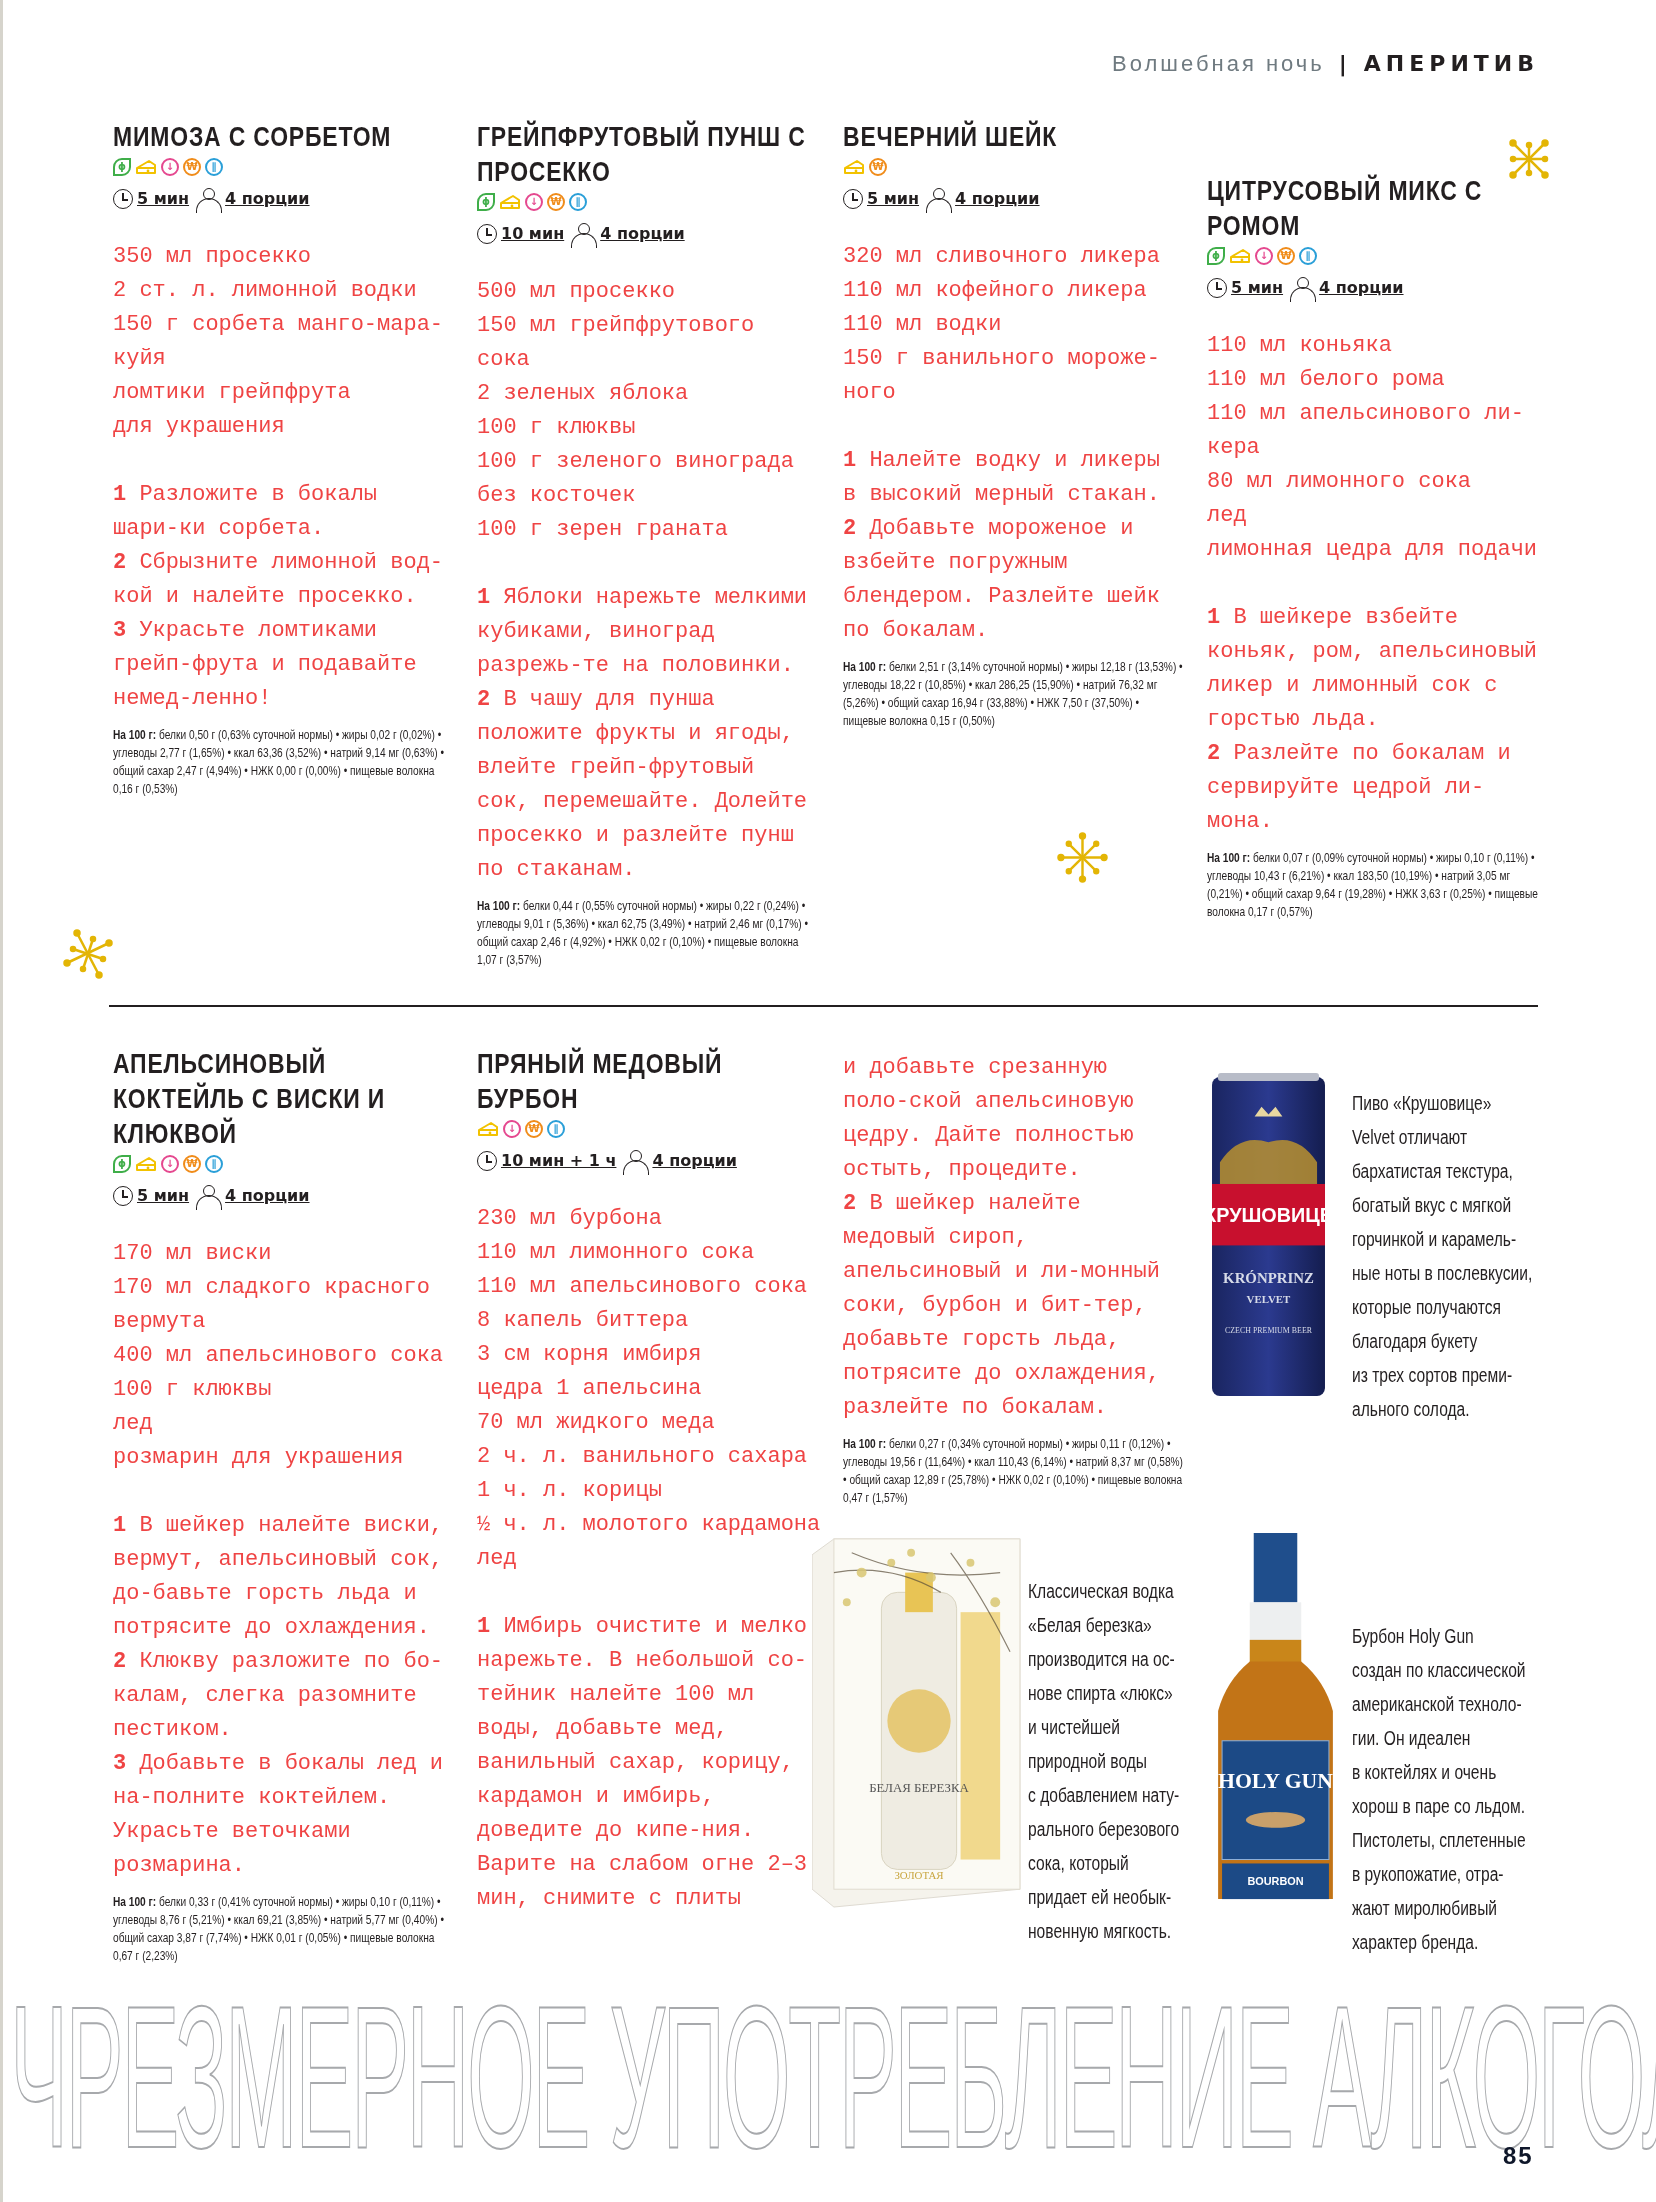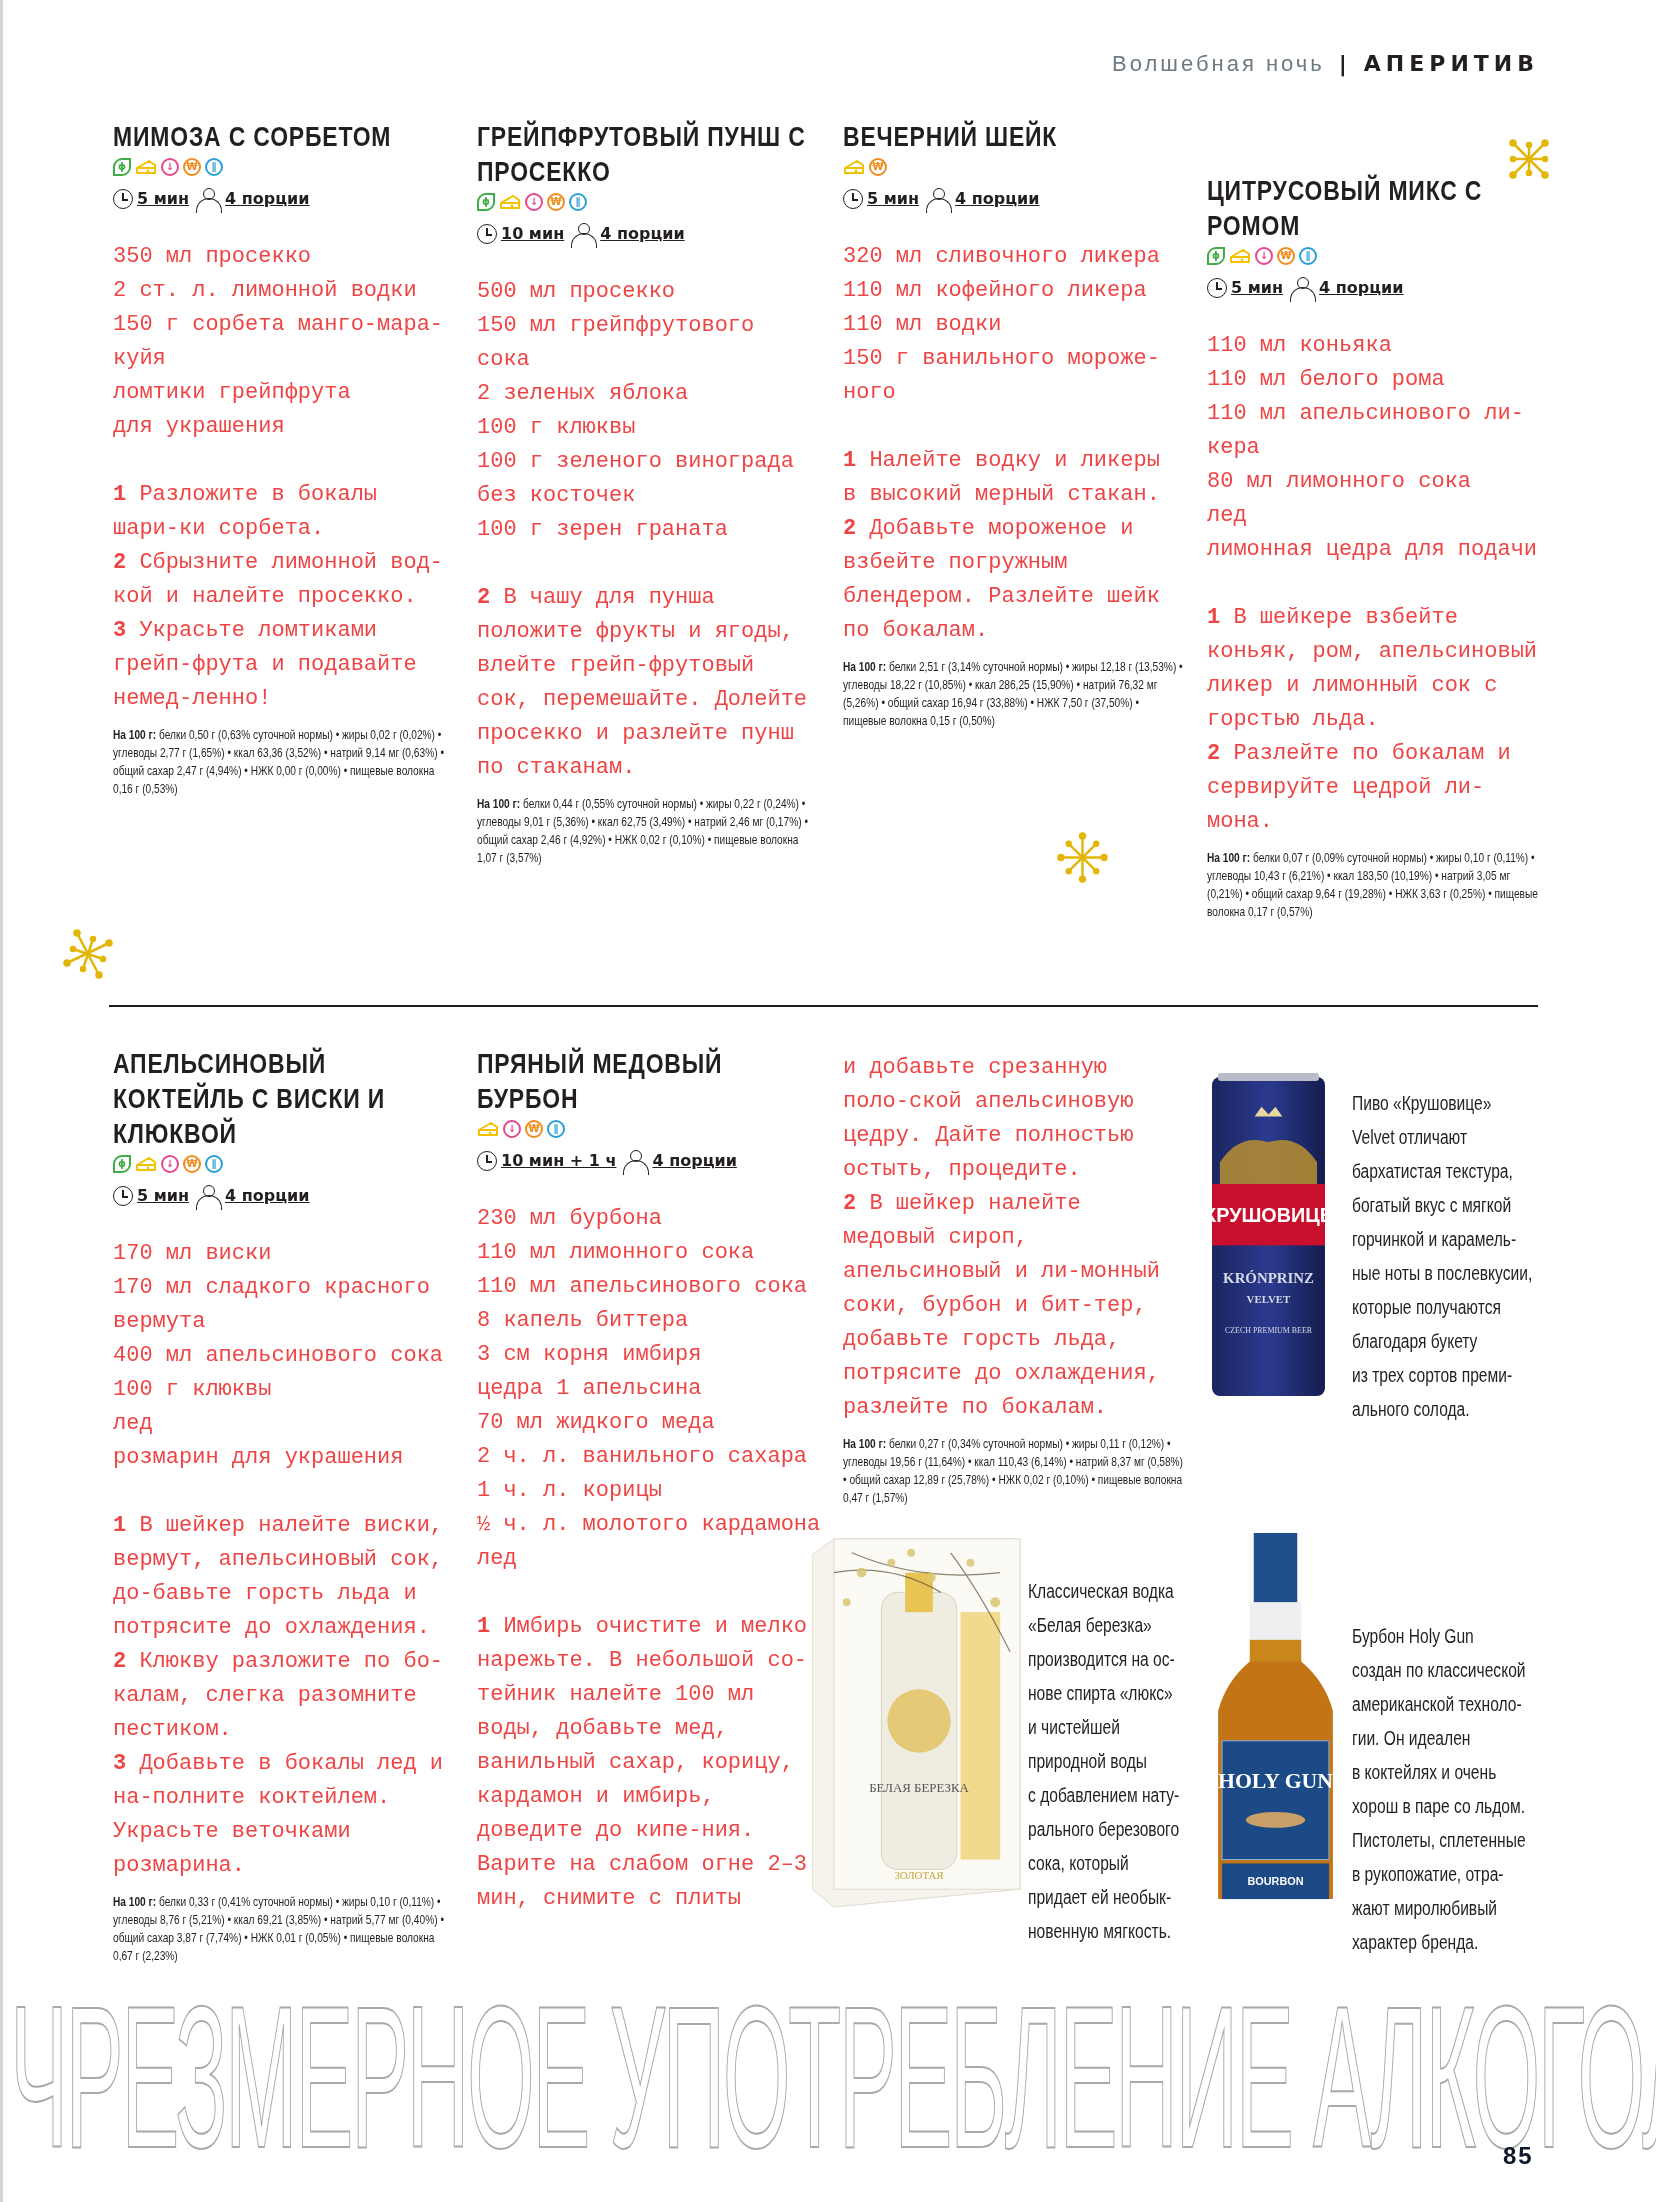--- a/index.html
+++ b/index.html
@@ -131,20 +131,21 @@
         <div>500 мл просекко</div>
         <div>150 мл грейпфрутового</div>
         <div>сока</div>
         <div>2 зеленых яблока</div>
         <div>100 г клюквы</div>
         <div>100 г зеленого винограда</div>
         <div>без косточек</div>
         <div>100 г зерен граната</div>
       </div>
       <div class="body-text steps">
+        <p><b>1</b> <span>Яблоки нарежьте мелкими кубиками, виноград разрежь-те на половинки.</span></p>
         <p><b>2</b> <span>В чашу для пунша положите фрукты и ягоды, влейте грейп-фрутовый сок, перемешайте. Долейте просекко и разлейте пунш по стаканам.</span></p>
       </div>
       <div class="nutri"><b>На 100 г:</b> <span>белки 0,44 г (0,55% суточной нормы) • жиры 0,22 г (0,24%) • углеводы 9,01 г (5,36%) • ккал 62,75 (3,49%) • натрий 2,46 мг (0,17%) • общий сахар 2,46 г (4,92%) • НЖК 0,02 г (0,10%) • пищевые волокна 1,07 г (3,57%)</span></div>
     </section>
     <section class="col" style="left: 843px; top: 119px;">
       <h2 class="title">ВЕЧЕРНИЙ ШЕЙК</h2>
       <div class="badges">
         <span class="badge cheese">
           <svg width="22" height="16" viewBox="0 0 22 16">
             <path d="M2 14 L2 9 L14 2 L20 6 L20 14 Z M2 9 L20 9" fill="none" stroke="#f2c200" stroke-width="2" stroke-linejoin="round"></path>

